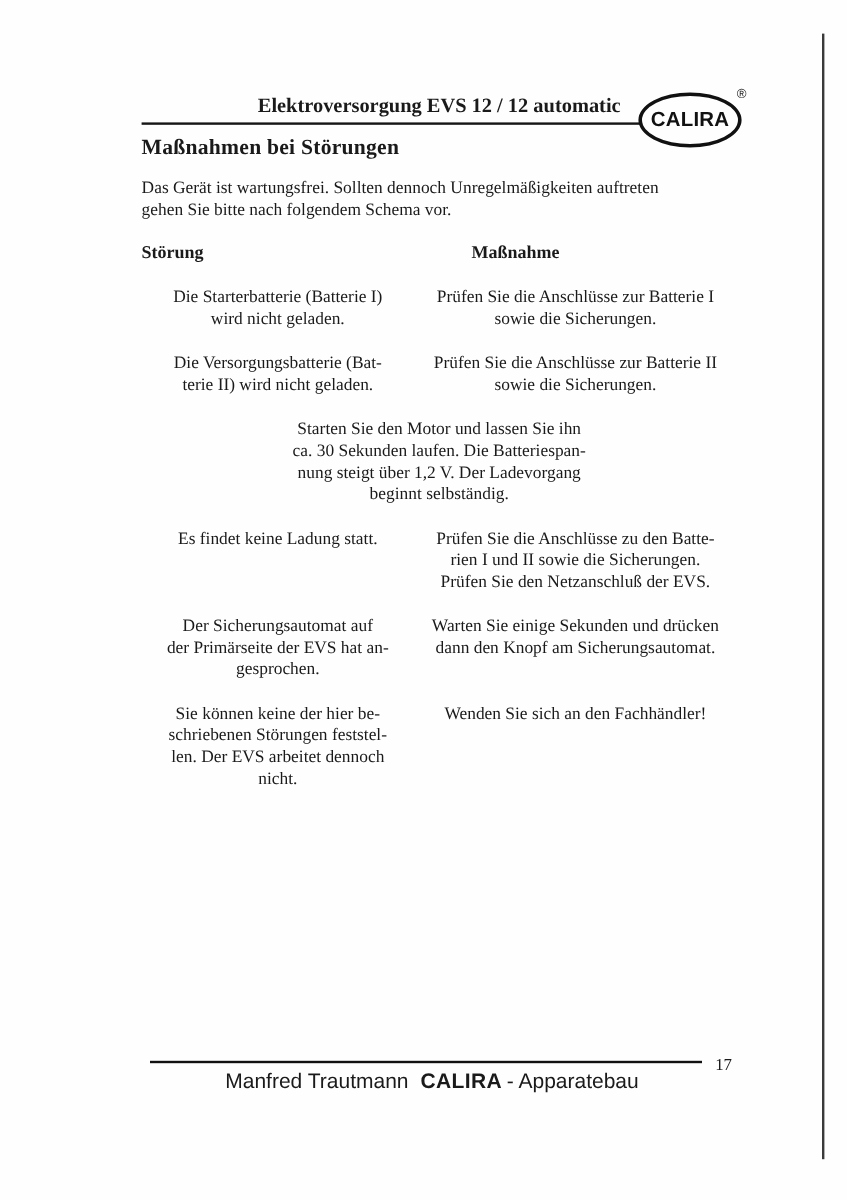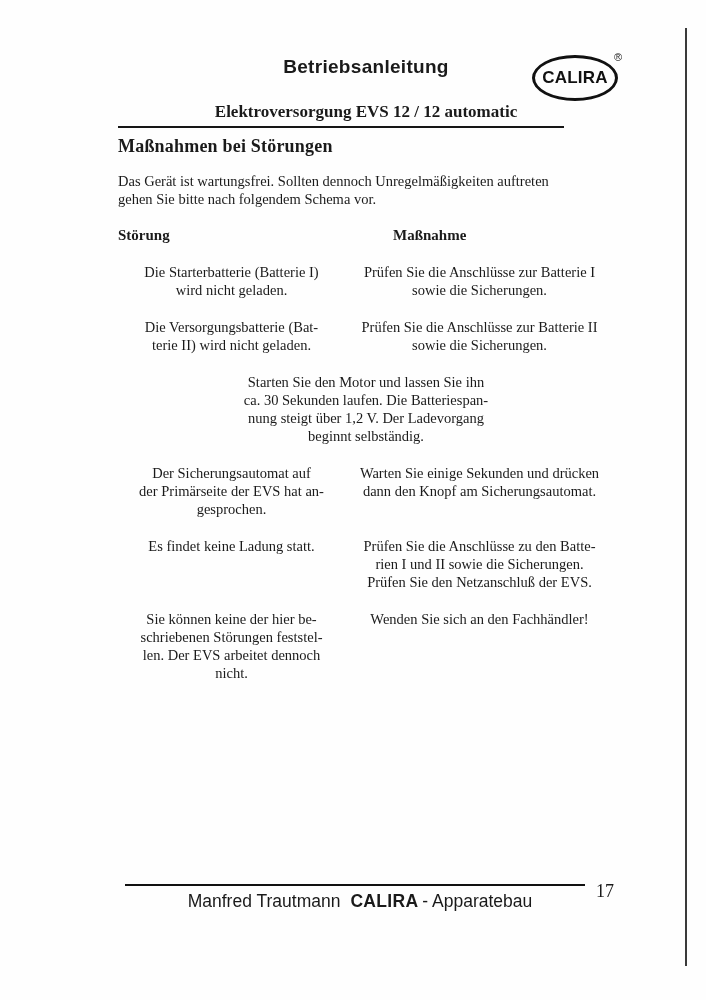--- a/index.html
+++ b/index.html
@@ -108,21 +108,21 @@
     left: 125px;
     top: 884px;
     width: 460px;
     height: 2px;
     background: #111;
   }
   .page-number {
     position: absolute;
     left: 596px;
     top: 881px;
-    font-size: 18px;
+    font-size: 14px;
     font-family: "Liberation Serif", serif;
   }
   .doc-footer {
     position: absolute;
     left: 110px;
     top: 890px;
     width: 500px;
     text-align: center;
   }
   .footer-line1 {
@@ -147,21 +147,20 @@
 </style>
 </head>
 <body>
 
 <div class="page">
 
   <div class="scan-edge"></div>
 
   <div class="content">
     <div class="doc-header">
-      <div class="doc-title">Betriebsanleitung</div>
       <div class="logo">
         <span class="logo-text">CALIRA</span>
         <span class="logo-reg">®</span>
       </div>
       <div class="doc-subtitle">Elektroversorgung EVS 12 / 12 automatic</div>
       <div class="header-rule"></div>
     </div>
 
     <h1 class="section-heading">Maßnahmen bei Störungen</h1>
 
@@ -184,35 +183,35 @@
         <div class="col1 cell">Die Versorgungsbatterie (Bat-
 terie II) wird nicht geladen.</div>
         <div class="col2 cell">Prüfen Sie die Anschlüsse zur Batterie II
 sowie die Sicherungen.</div>
       </div>
       <div class="trow">
         <div class="col2 cell">Starten Sie den Motor und lassen Sie ihn
 ca. 30 Sekunden laufen. Die Batteriespan-
 nung steigt über 1,2 V. Der Ladevorgang
 beginnt selbständig.</div>
+      </div>
+      <div class="trow">
+        <div class="col1 cell">Es findet keine Ladung statt.</div>
+        <div class="col2 cell">Prüfen Sie die Anschlüsse zu den Batte-
+rien I und II sowie die Sicherungen.
+Prüfen Sie den Netzanschluß der EVS.</div>
       </div>
       <div class="trow">
         <div class="col1 cell">Der Sicherungsautomat auf
 der Primärseite der EVS hat an-
 gesprochen.</div>
         <div class="col2 cell">Warten Sie einige Sekunden und drücken
 dann den Knopf am Sicherungsautomat.</div>
       </div>
       <div class="trow">
-        <div class="col1 cell">Es findet keine Ladung statt.</div>
-        <div class="col2 cell">Prüfen Sie die Anschlüsse zu den Batte-
-rien I und II sowie die Sicherungen.
-Prüfen Sie den Netzanschluß der EVS.</div>
-      </div>
-      <div class="trow">
         <div class="col1 cell">Sie können keine der hier be-
 schriebenen Störungen feststel-
 len. Der EVS arbeitet dennoch
 nicht.</div>
         <div class="col2 cell">Wenden Sie sich an den Fachhändler!</div>
       </div>
     </div>
   </div>
 
   <div class="footer-rule"></div>

